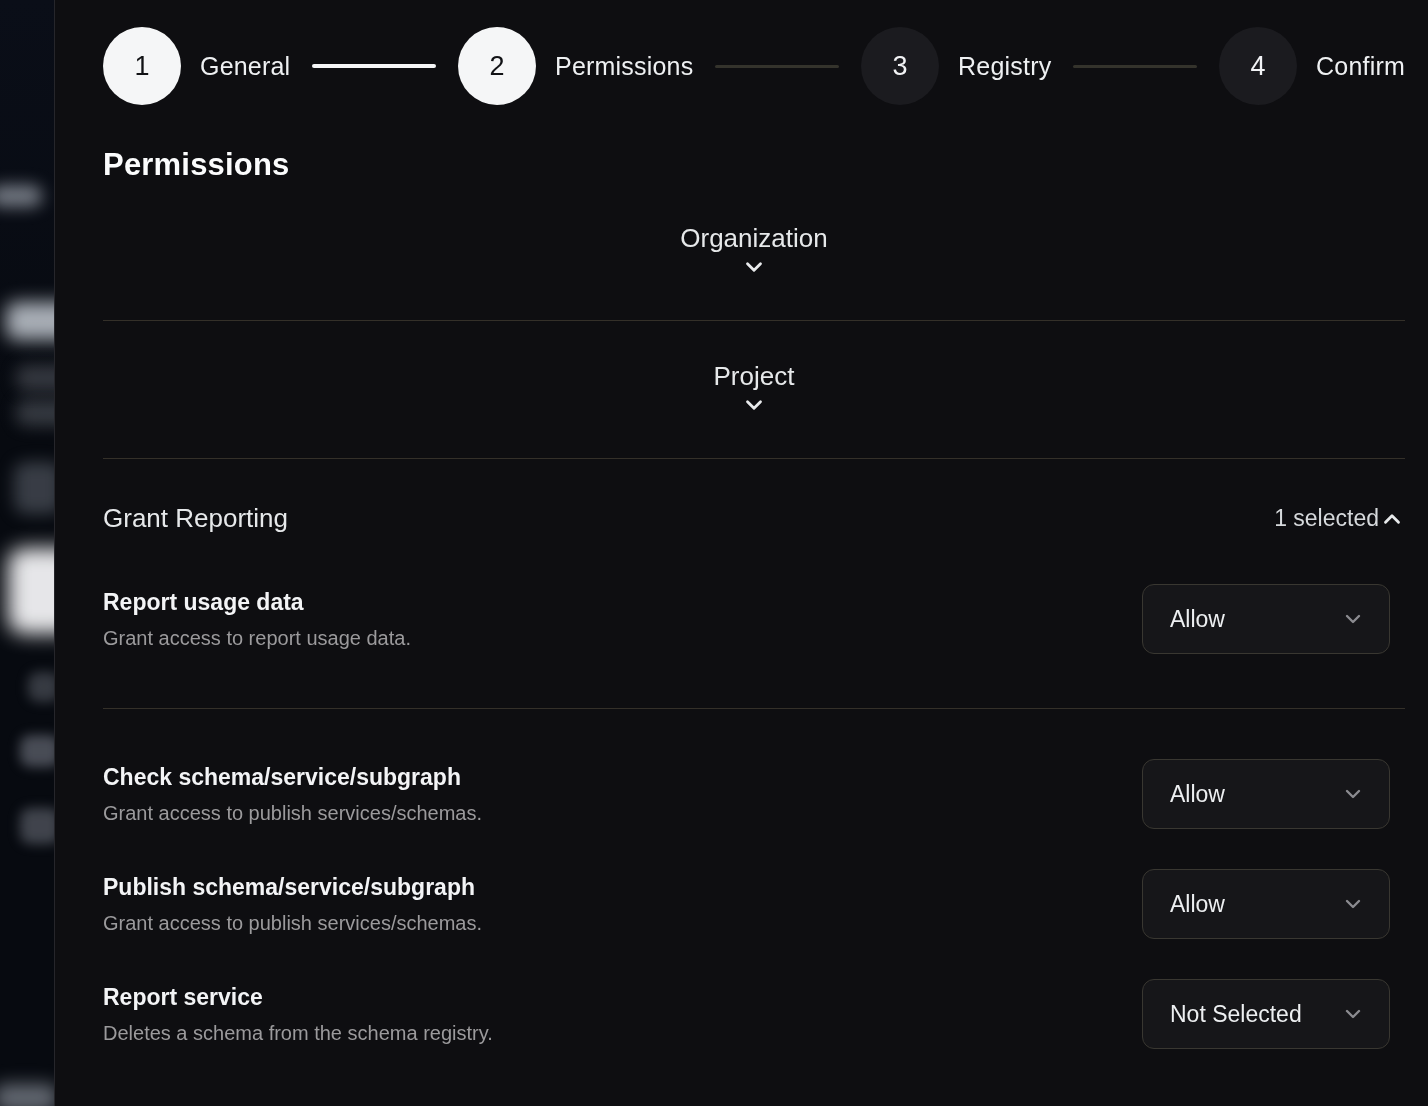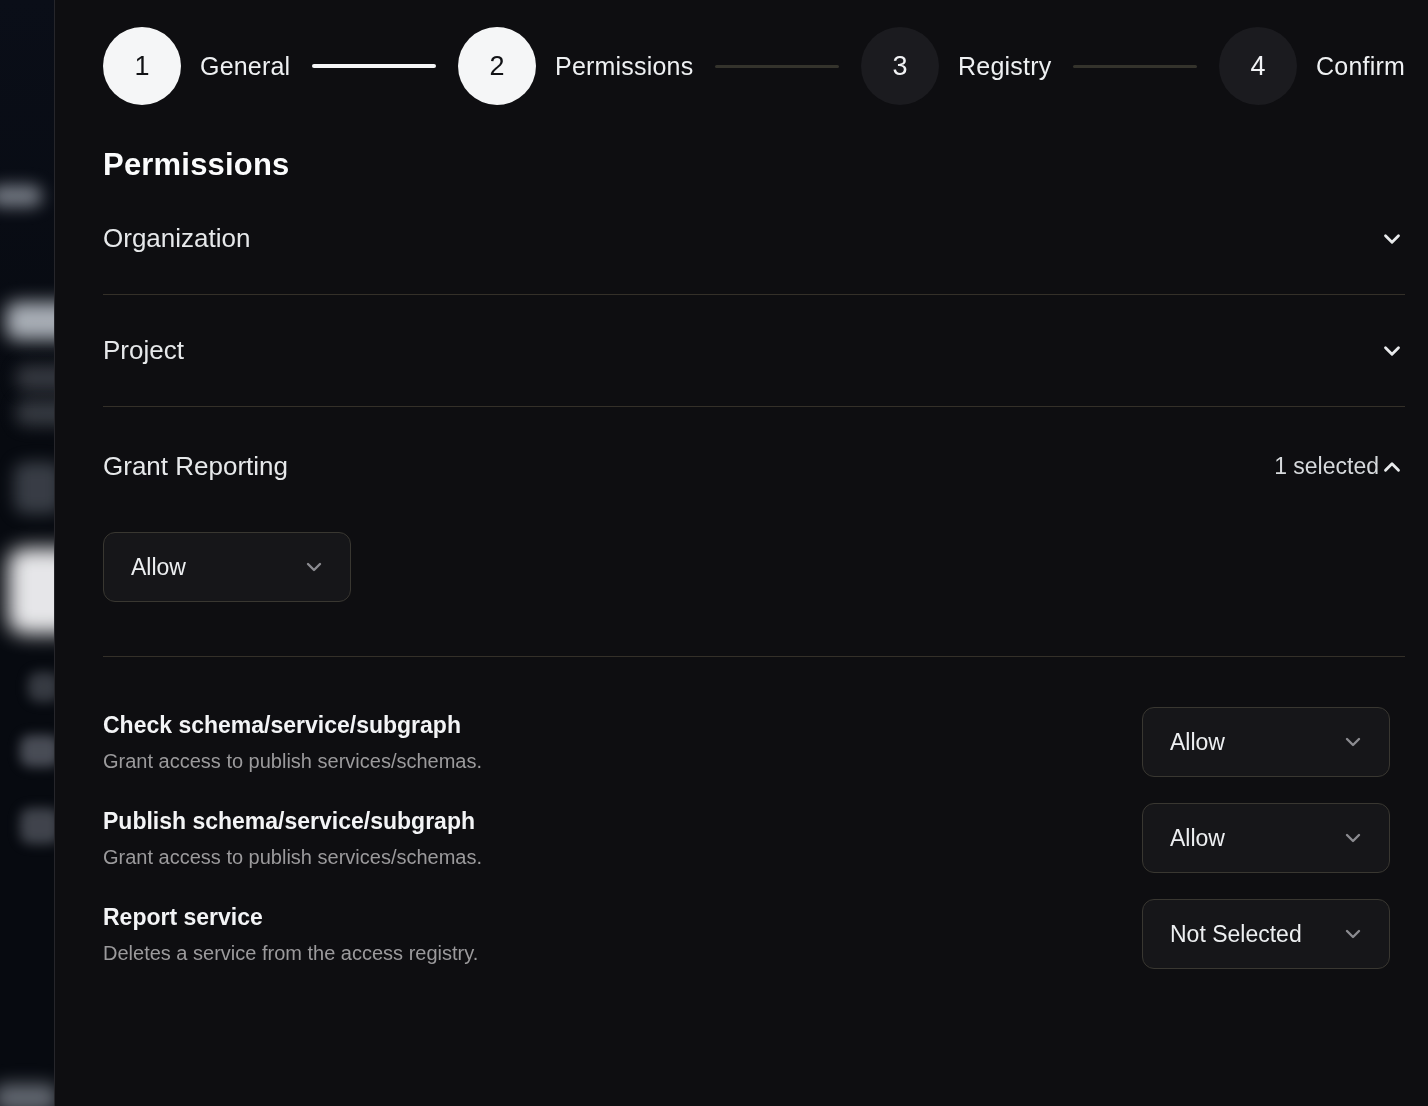--- a/index.html
+++ b/index.html
@@ -52,35 +52,35 @@
   .connector.todo { background:#34332c; height:3px; }
 
   
   .page-title { margin-top:42px; font-size:31px; font-weight:700; color:#fbfcfd; letter-spacing:.2px; }
 
   
   .section-header {
     display:flex; align-items:center; justify-content:space-between;
     cursor:pointer;
   }
-  .sh-collapsed { padding:40px 0; border-bottom:1px solid #343029; }
+  .sh-collapsed { padding:40px 0; border-bottom:1px solid #343029;flex-direction:column; }
   .sh-open { padding:44px 0 0 0; }
   .section-title { font-size:26px; color:#e6e8ea; }
   .section-right { display:flex; align-items:center; }
   .selected-label { font-size:23px; color:#d6d9dc; }
   .chev { width:26px; height:26px; stroke:#e8eaec; stroke-width:2.6; fill:none; stroke-linecap:round; stroke-linejoin:round; }
 
   .section-body { border-bottom:1px solid #343029; padding-bottom:54px; }
   .section-body.last { border-bottom:none; padding-bottom:30px; }
 
   .perm-row {
     display:flex; align-items:center; justify-content:space-between;
   }
   .perm-row.first { margin-top:50px; }
-  .perm-row.next  { margin-top:26px; }
+  .perm-row.next  { margin-top:40px; }
   .perm-text .perm-title { font-size:23px; font-weight:700; color:#f3f4f6; line-height:30px; }
   .perm-text .perm-desc  { font-size:20px; color:#9b9a9c; line-height:28px; margin-top:7px; }
 
   .select {
     width:248px; height:70px; flex:none;
     background:#161619; border:1px solid #393731; border-radius:12px;
     display:flex; align-items:center; justify-content:space-between;
     padding:0 24px 0 27px; cursor:pointer;
     margin-right:15px;
   }
@@ -147,20 +147,24 @@
     <span class="section-title">Grant Reporting</span>
     <span class="section-right">
       <span class="selected-label">1 selected</span>
       <svg class="chev" viewBox="0 0 24 24">
           <polyline points="6 15 12 9 18 15"></polyline>
         </svg>
     </span>
   </div>
   <div class="section-body">
     <div class="perm-row first">
+      <div class="perm-text">
+        <div class="perm-title">Report usage data</div>
+        <div class="perm-desc">Grant access to report usage data.</div>
+      </div>
       <div class="select">
         <span class="select-value">Allow</span>
         <svg class="chev-sm" viewBox="0 0 24 24">
             <polyline points="6 9 12 15 18 9"></polyline>
           </svg>
       </div>
     </div>
   </div>
 
   <div class="section-body last">
@@ -184,21 +188,21 @@
       <div class="select">
         <span class="select-value">Allow</span>
         <svg class="chev-sm" viewBox="0 0 24 24">
             <polyline points="6 9 12 15 18 9"></polyline>
           </svg>
       </div>
     </div>
     <div class="perm-row next">
       <div class="perm-text">
         <div class="perm-title">Report service</div>
-        <div class="perm-desc">Deletes a service from the access registry.</div>
+        <div class="perm-desc">Deletes a schema from the schema registry.</div>
       </div>
       <div class="select">
         <span class="select-value">Not Selected</span>
         <svg class="chev-sm" viewBox="0 0 24 24">
             <polyline points="6 9 12 15 18 9"></polyline>
           </svg>
       </div>
     </div>
   </div>
 

